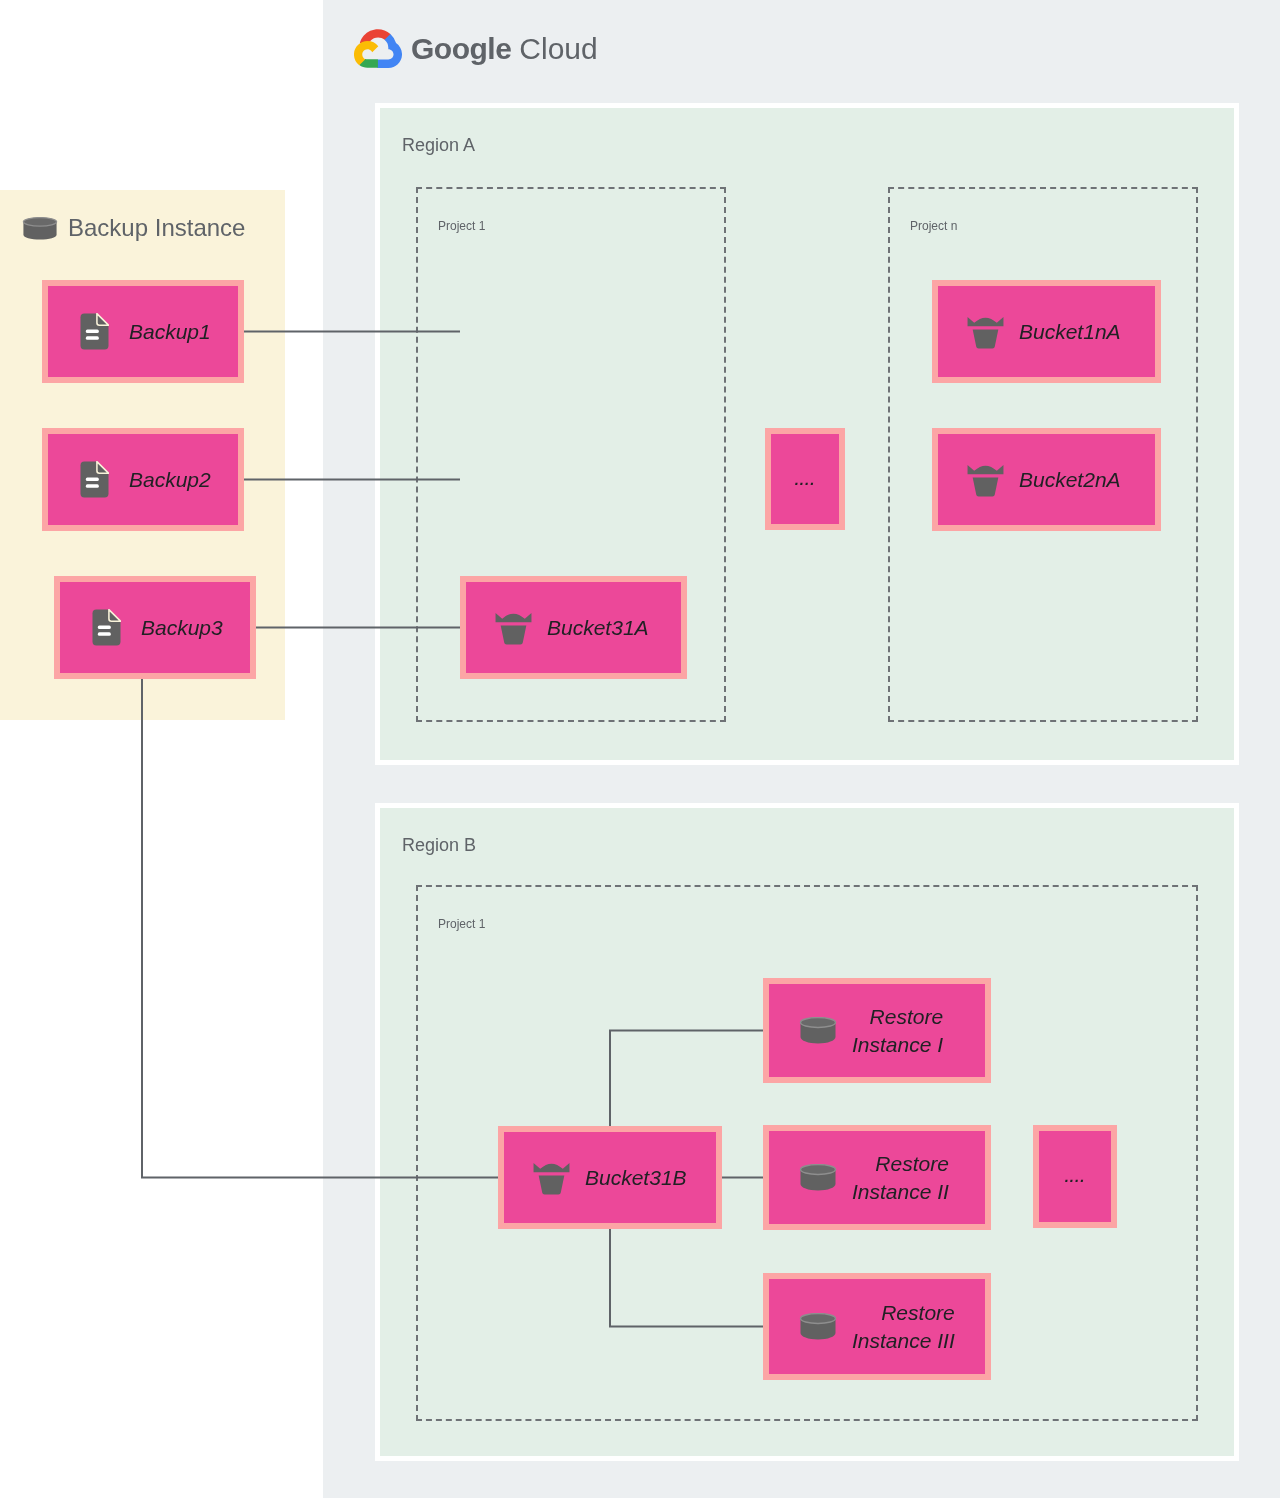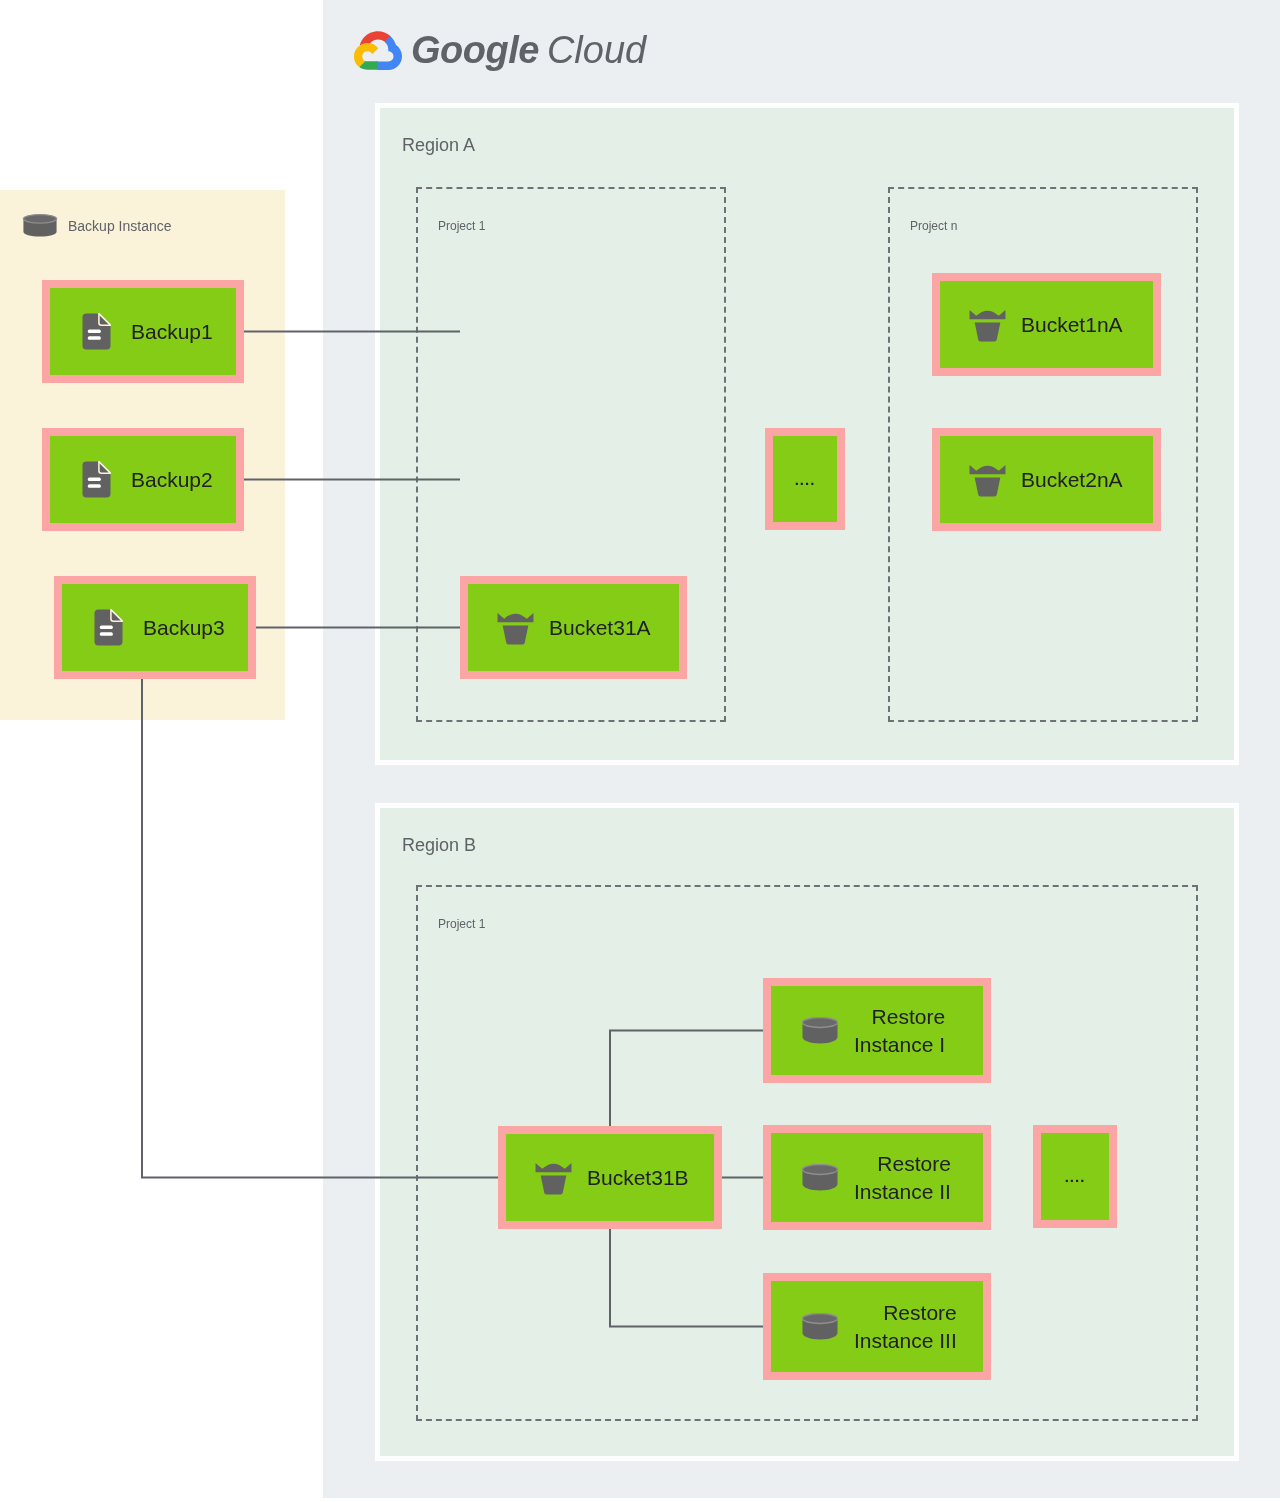--- a/index.html
+++ b/index.html
@@ -2,36 +2,36 @@
 <html><head>
 <meta charset="utf-8">
 <style>
   html,body{margin:0;padding:0;background:#fff;}
   .canvas{position:relative;width:1280px;height:1502px;background:#fff;overflow:hidden;
           font-family:"Liberation Sans",sans-serif;}
 
   .outer{position:absolute;left:323px;top:0;width:957px;height:1498px;background:#ECEFF1;}
 
   .gcp-logo{position:absolute;left:354px;top:29px;display:flex;align-items:center;gap:9px;}
-  .gcp-logo .logo-text{font-size:38px;color:#5F6368;display:flex;gap:8px;align-items:baseline;font-style:italic;}
+  .gcp-logo .logo-text{font-size:30px;color:#5F6368;display:flex;gap:8px;align-items:baseline;}
   .gcp-logo .g1{font-weight:600;letter-spacing:-0.5px;}
   .gcp-logo .g2{font-weight:400;}
 
   .region{position:absolute;background:#E3EFE7;border:5px solid #FFFFFF;box-sizing:border-box;}
   .region-label{position:absolute;left:22px;top:27px;font-size:18px;color:#5F6368;}
 
   .project{position:absolute;border:2px dashed #6E7276;box-sizing:border-box;}
   .project-label{position:absolute;left:20px;top:30px;font-size:12px;color:#5F6368;}
 
   .backup-panel{position:absolute;left:0;top:190px;width:285px;height:530px;background:#FAF3DA;}
   .panel-head{position:absolute;left:22px;top:214px;display:flex;align-items:center;gap:10px;}
-  .panel-head .head-label{font-size:14px;color:#5F6368;}
-
-  .node{position:absolute;background:#84cc16;border:8px solid #fca5a5;box-sizing:border-box;
-        display:flex;align-items:center;}
+  .panel-head .head-label{font-size:24px;color:#5F6368;}
+
+  .node{position:absolute;background:#ec4899;border:6px solid #fca5a5;box-sizing:border-box;
+        display:flex;align-items:center;font-style:italic;}
   .node .node-label{font-size:21px;color:#212124;}
   .backup-node{padding-left:32px;gap:20px;}
   .bucket-node{padding-left:28px;gap:14px;}
   .restore-node{padding-left:30px;gap:15px;}
   .restore-node .node-label{line-height:28px;text-align:right;}
   .dots-node{justify-content:center;}
   .dots-node .dots{font-size:15px;font-weight:bold;color:#212124;letter-spacing:1px;}
 
   .icon{display:inline-flex;flex:none;}
   svg{display:block;}
@@ -146,21 +146,21 @@
         <path d="M6.5 14 H31.5 L28 30.8 Q27.7 32.5 25.8 32.5 H12.2 Q10.3 32.5 10 30.8 Z" fill="#616161"></path>
       </svg>
     </span>
     <span class="node-label">Bucket31A</span>
   </div>
 
   <div class="node dots-node" style="left:765px;top:428px;width:80px;height:102px;">
     <span class="dots">....</span>
   </div>
 
-  <div class="node bucket-node" style="left:932px;top:273px;width:229px;height:103px;">
+  <div class="node bucket-node" style="left:932px;top:280px;width:229px;height:103px;">
     <span class="icon">
       <svg width="39" height="34" viewBox="0 0 38 33">
         <path d="M1.5 2 L8 7.5 Q19 -2.5 30 7.5 L36.5 2 V11 H1.5 Z" fill="#616161"></path>
         <path d="M6.5 14 H31.5 L28 30.8 Q27.7 32.5 25.8 32.5 H12.2 Q10.3 32.5 10 30.8 Z" fill="#616161"></path>
       </svg>
     </span>
     <span class="node-label">Bucket1nA</span>
   </div>
 
   <div class="node bucket-node" style="left:932px;top:428px;width:229px;height:103px;">

